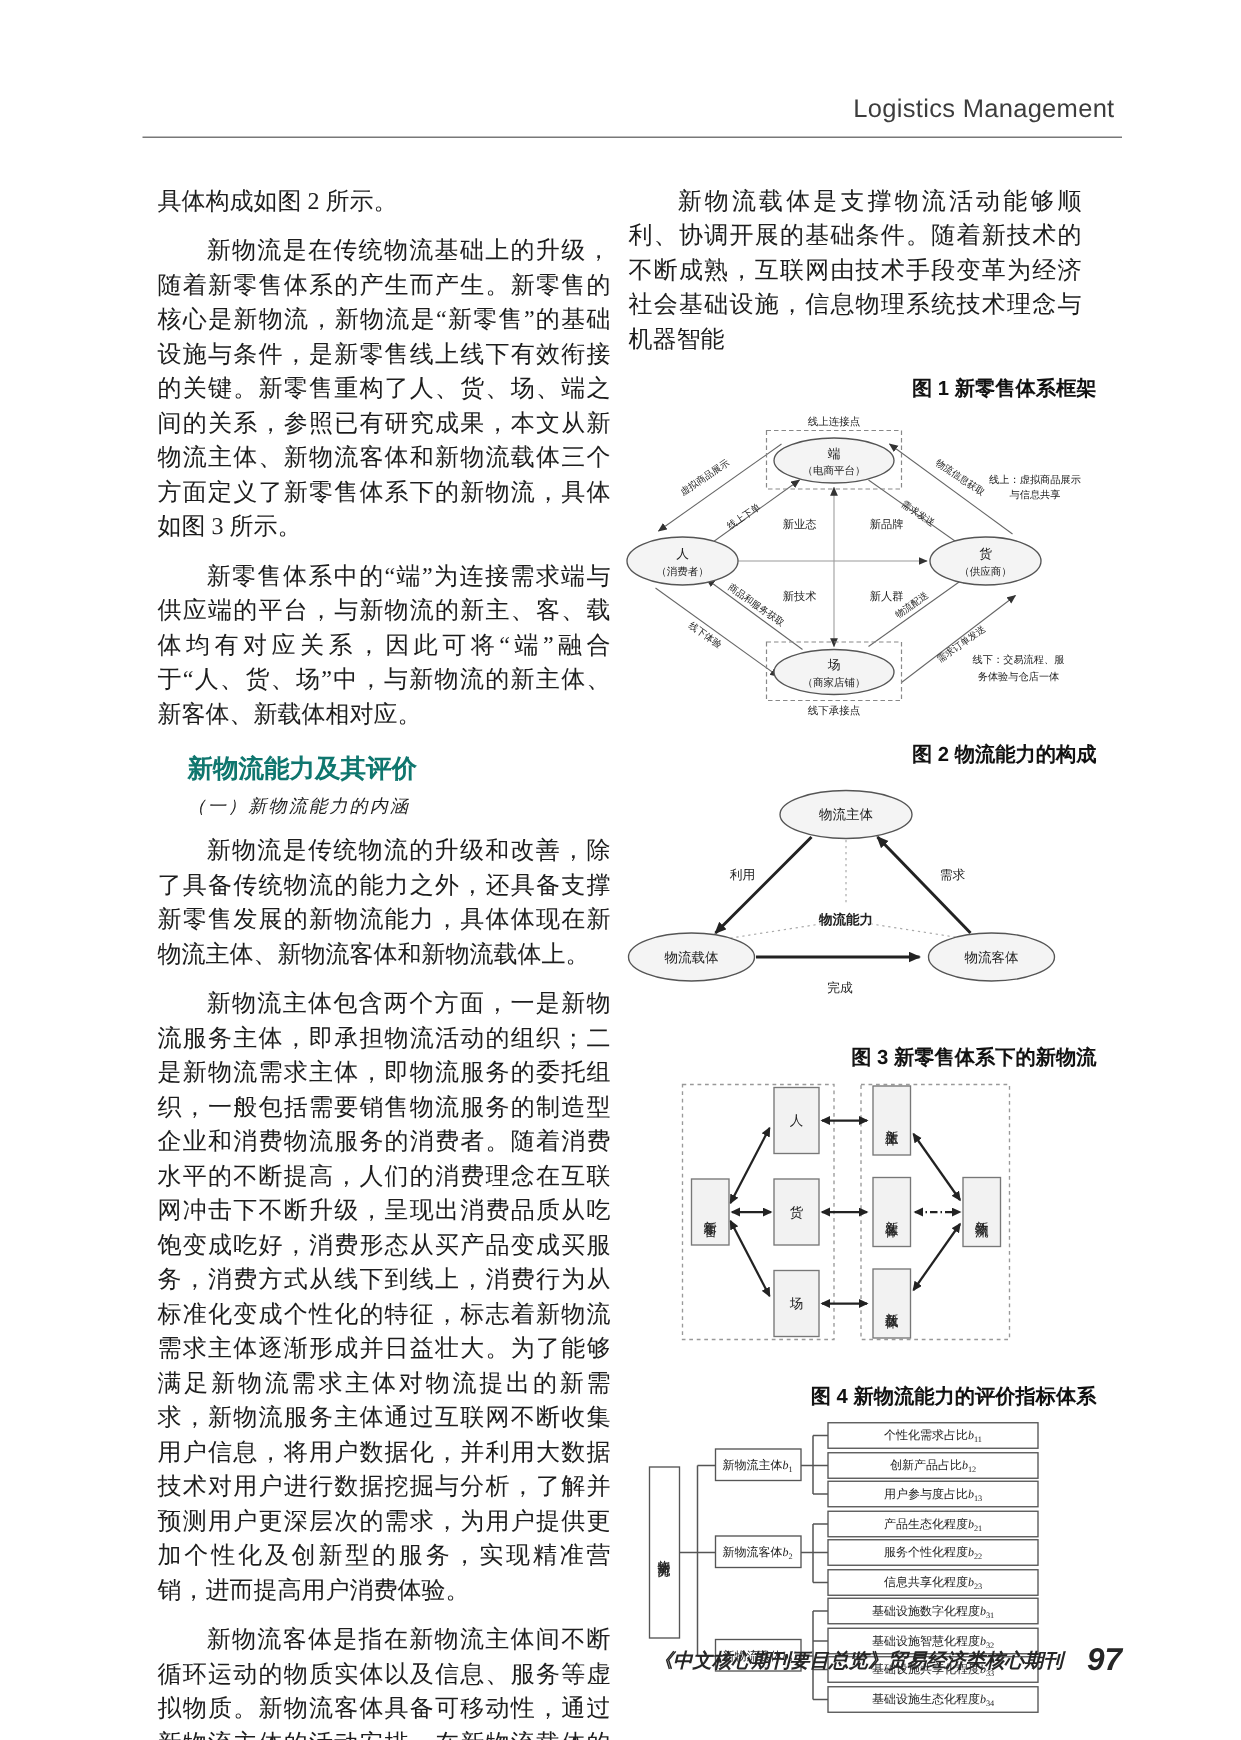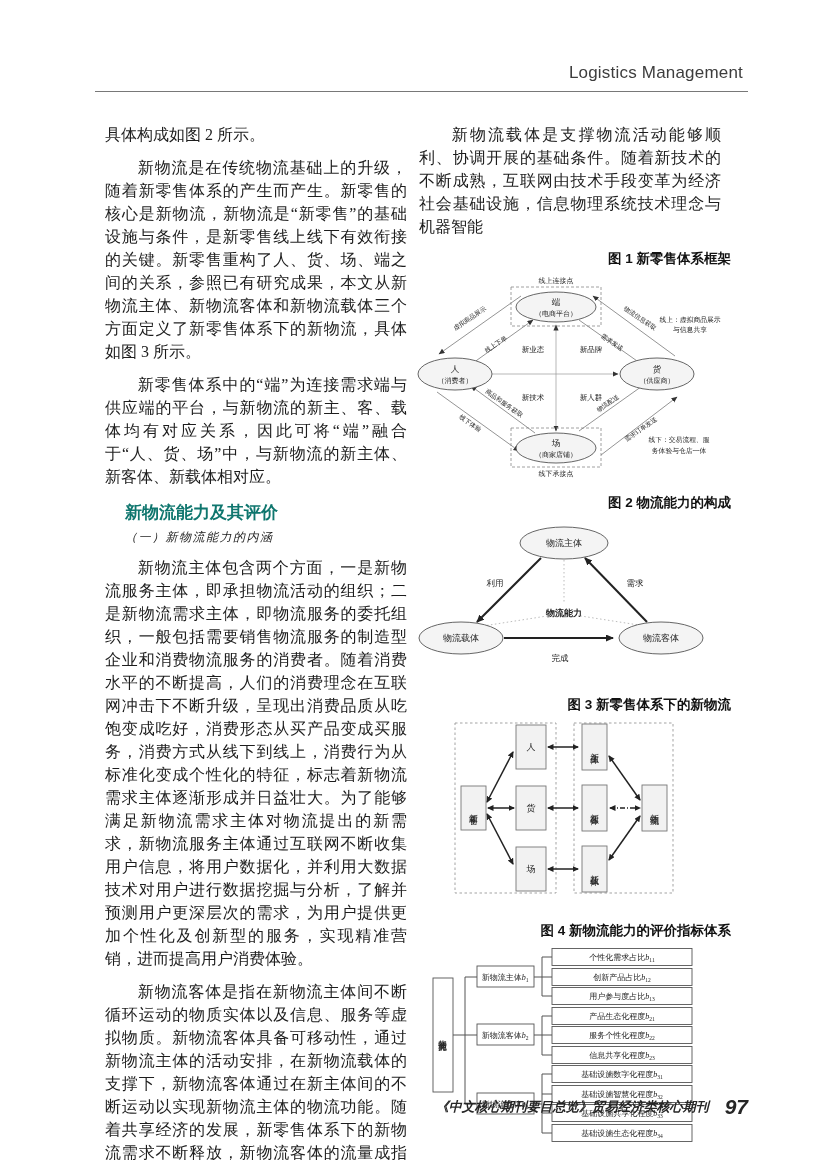--- a/index.html
+++ b/index.html
@@ -58,20 +58,21 @@
 
   <div class="header-title">Logistics Management</div>
   <div class="header-rule"></div>
 
   <div class="col-left">
     <p class="body">具体构成如图 2 所示。</p>
     <p class="body indent">新物流是在传统物流基础上的升级，随着新零售体系的产生而产生。新零售的核心是新物流，新物流是“新零售”的基础设施与条件，是新零售线上线下有效衔接的关键。新零售重构了人、货、场、端之间的关系，参照已有研究成果，本文从新物流主体、新物流客体和新物流载体三个方面定义了新零售体系下的新物流，具体如图 3 所示。</p>
     <p class="body indent">新零售体系中的“端”为连接需求端与供应端的平台，与新物流的新主、客、载体均有对应关系，因此可将“端”融合于“人、货、场”中，与新物流的新主体、新客体、新载体相对应。</p>
     <h2 class="sec-head">新物流能力及其评价</h2>
     <div class="sub-head">（一）新物流能力的内涵</div>
+    <p class="body indent">新物流是传统物流的升级和改善，除了具备传统物流的能力之外，还具备支撑新零售发展的新物流能力，具体体现在新物流主体、新物流客体和新物流载体上。</p>
     <p class="body indent">新物流主体包含两个方面，一是新物流服务主体，即承担物流活动的组织；二是新物流需求主体，即物流服务的委托组织，一般包括需要销售物流服务的制造型企业和消费物流服务的消费者。随着消费水平的不断提高，人们的消费理念在互联网冲击下不断升级，呈现出消费品质从吃饱变成吃好，消费形态从买产品变成买服务，消费方式从线下到线上，消费行为从标准化变成个性化的特征，标志着新物流需求主体逐渐形成并日益壮大。为了能够满足新物流需求主体对物流提出的新需求，新物流服务主体通过互联网不断收集用户信息，将用户数据化，并利用大数据技术对用户进行数据挖掘与分析，了解并预测用户更深层次的需求，为用户提供更加个性化及创新型的服务，实现精准营销，进而提高用户消费体验。</p>
     <p class="body indent">新物流客体是指在新物流主体间不断循环运动的物质实体以及信息、服务等虚拟物质。新物流客体具备可移动性，通过新物流主体的活动安排，在新物流载体的支撑下，新物流客体通过在新主体间的不断运动以实现新物流主体的物流功能。随着共享经济的发展，新零售体系下的新物流需求不断释放，新物流客体的流量成指数倍增加，并由大批量低频次的模式向小批量高频次的模式转变，新物流客体的种类日益增多，地点分布不断扩大，且用户对时效性的要求越来越高，使物流服务难以实现规模化效应，因此为了满足不断上升的差异化与个性化需求，“点对点、分钟级”的即时配、限时配等新型配送模式以及“店仓合一”、“前置仓 + 末端配送”等新型仓储布局不断产生。</p>
   </div>
 
   <div class="col-right">
     <p class="body indent">新物流载体是支撑物流活动能够顺利、协调开展的基础条件。随着新技术的不断成熟，互联网由技术手段变革为经济社会基础设施，信息物理系统技术理念与机器智能</p>
 
     <div class="fig-caption">图 1 新零售体系框架</div>
 
     <svg width="322" height="208" viewBox="0 0 322 208">

